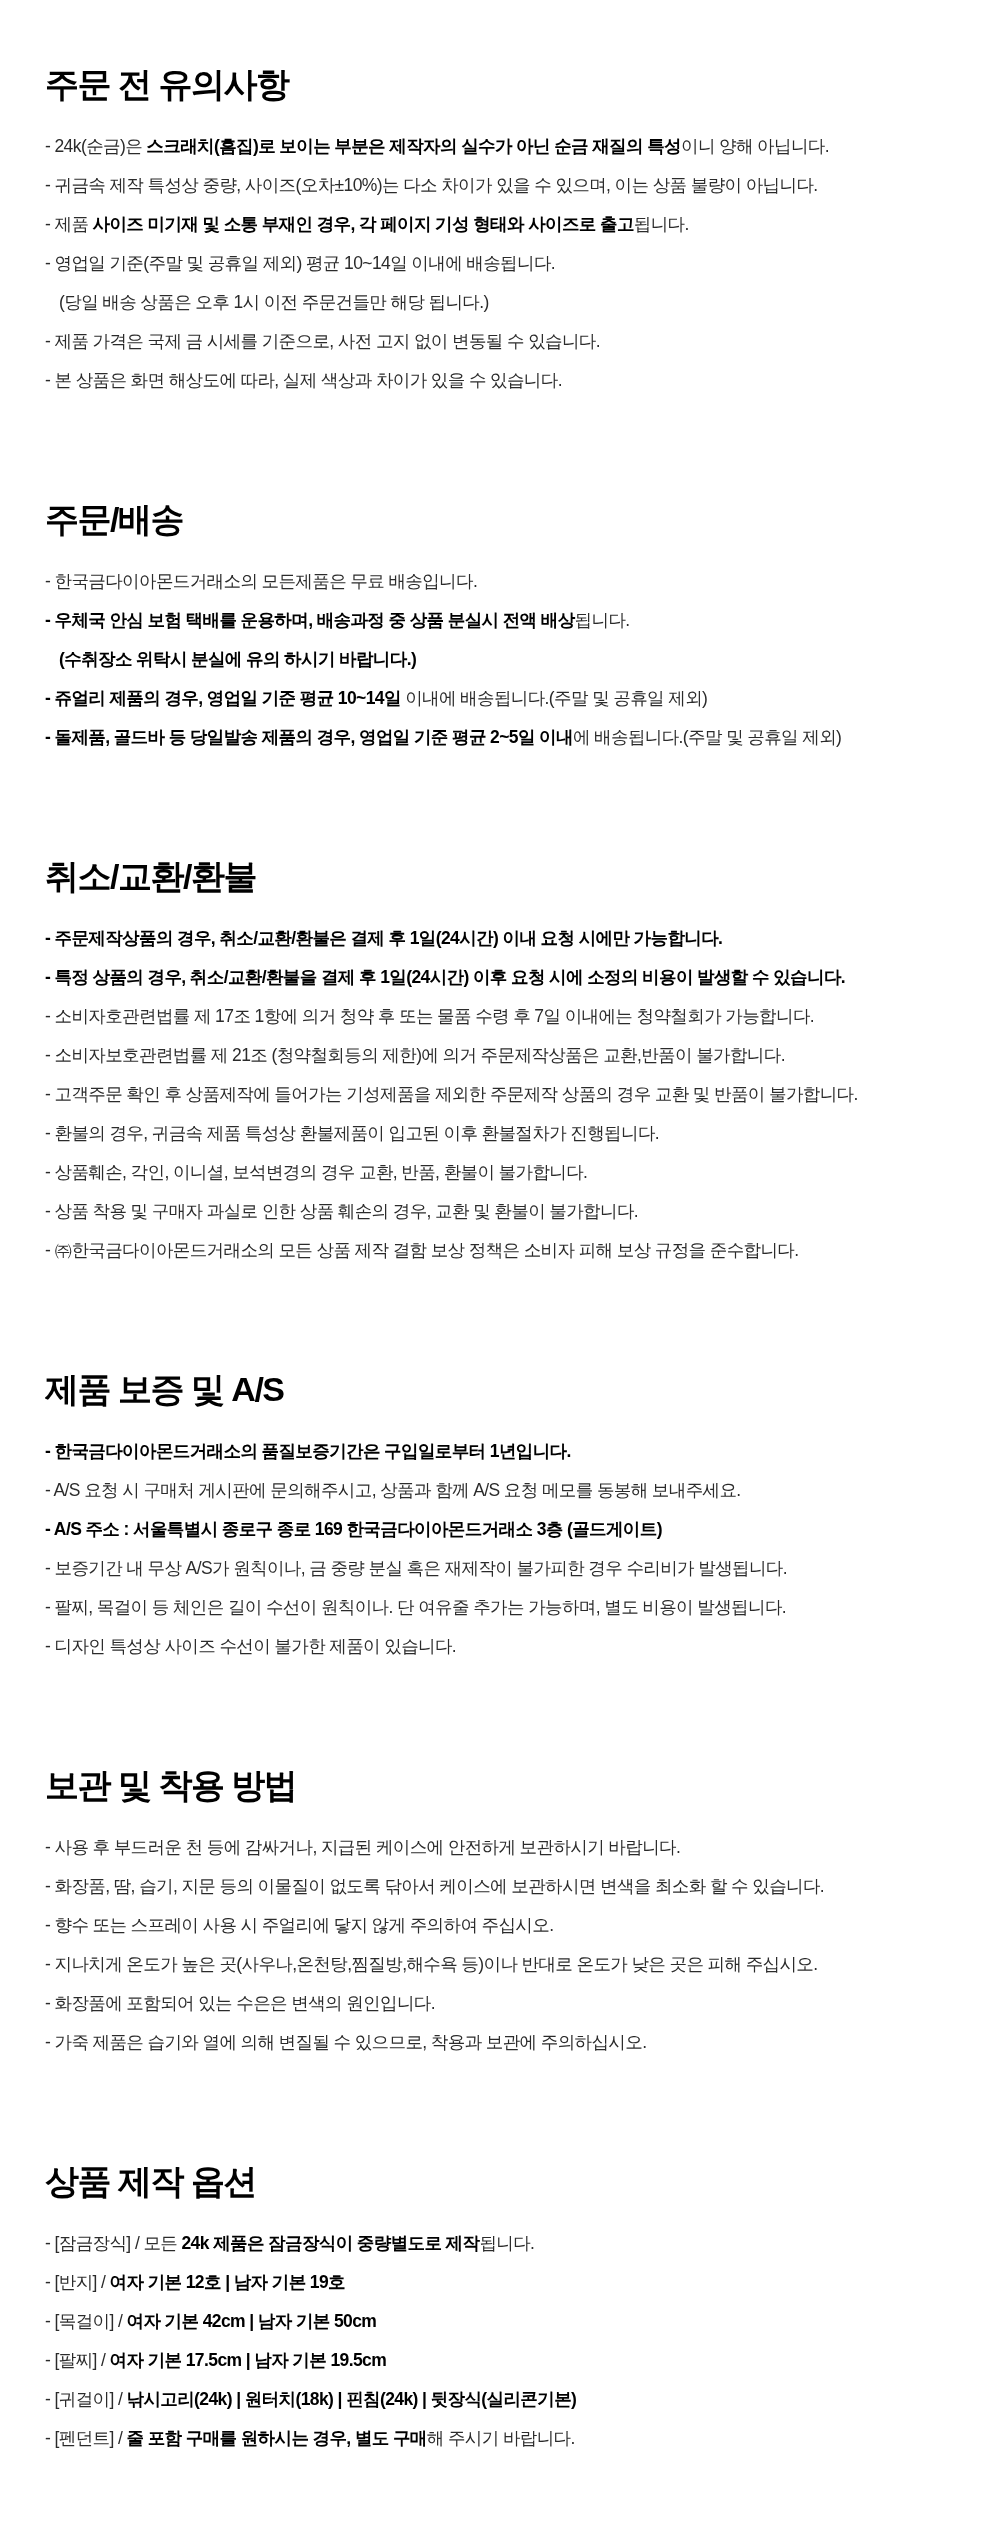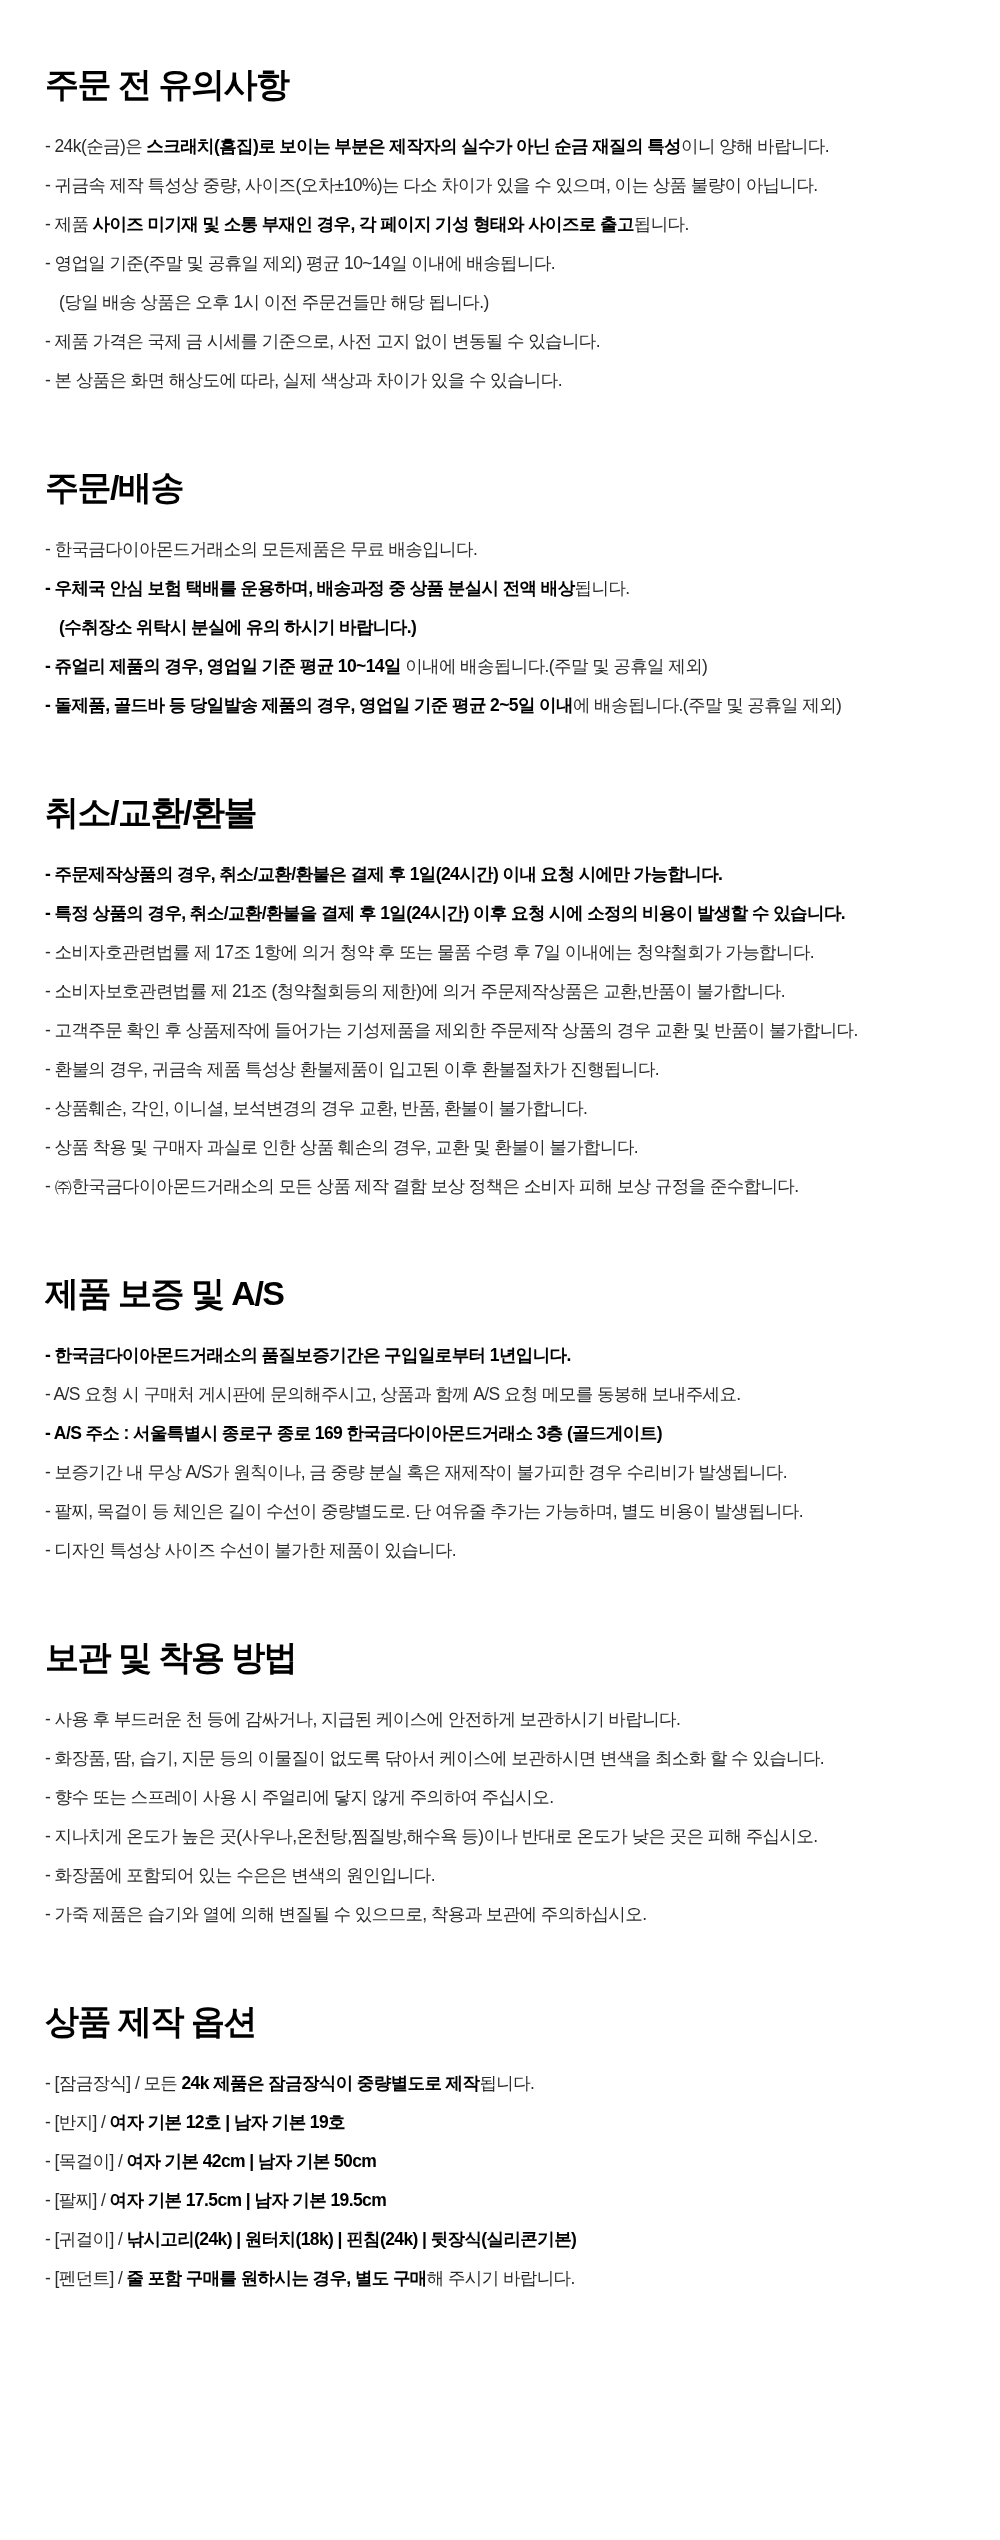--- a/index.html
+++ b/index.html
@@ -14,21 +14,21 @@
     font-family: "Liberation Sans", "DejaVu Sans", sans-serif;
   }
   .page {
     padding: 64px 40px 0 45px;
     box-sizing: border-box;
   }
   .section {
     overflow: hidden; 
   }
   .section + .section {
-    margin-top: 60px;
+    margin-top: 92px;
   }
   .section-title {
     margin: 0 0 30px 0;
     font-size: 34px;
     line-height: 40px;
     font-weight: 800;
     color: #000000;
     letter-spacing: -1.5px;
   }
   .section-lines {
@@ -51,21 +51,21 @@
     color: #000000;
   }
 </style>
 </head>
 <body>
 
 <main class="page">
     <section class="section">
     <h2 class="section-title">주문 전 유의사항</h2>
     <div class="section-lines">
-        <p class="line"><span class="seg">- 24k(순금)은 </span><span class="seg b">스크래치(흠집)로 보이는 부분은 제작자의 실수가 아닌 순금 재질의 특성</span><span class="seg">이니 양해 바랍니다.</span></p>
+        <p class="line"><span class="seg">- 24k(순금)은 </span><span class="seg b">스크래치(흠집)로 보이는 부분은 제작자의 실수가 아닌 순금 재질의 특성</span><span class="seg">이니 양해 아닙니다.</span></p>
         <p class="line"><span class="seg">- 귀금속 제작 특성상 중량, 사이즈(오차±10%)는 다소 차이가 있을 수 있으며, 이는 상품 불량이 아닙니다.</span></p>
         <p class="line"><span class="seg">- 제품 </span><span class="seg b">사이즈 미기재 및 소통 부재인 경우, 각 페이지 기성 형태와 사이즈로 출고</span><span class="seg">됩니다.</span></p>
         <p class="line"><span class="seg">- 영업일 기준(주말 및 공휴일 제외) 평균 10~14일 이내에 배송됩니다.</span></p>
         <p class="line indent"><span class="seg">(당일 배송 상품은 오후 1시 이전 주문건들만 해당 됩니다.)</span></p>
         <p class="line"><span class="seg">- 제품 가격은 국제 금 시세를 기준으로, 사전 고지 없이 변동될 수 있습니다.</span></p>
         <p class="line"><span class="seg">- 본 상품은 화면 해상도에 따라, 실제 색상과 차이가 있을 수 있습니다.</span></p>
       </div>
   </section>
     <section class="section">
     <h2 class="section-title">주문/배송</h2>
@@ -91,21 +91,21 @@
         <p class="line"><span class="seg">- ㈜한국금다이아몬드거래소의 모든 상품 제작 결함 보상 정책은 소비자 피해 보상 규정을 준수합니다.</span></p>
       </div>
   </section>
     <section class="section">
     <h2 class="section-title">제품 보증 및 A/S</h2>
     <div class="section-lines">
         <p class="line"><span class="seg b">- 한국금다이아몬드거래소의 품질보증기간은 구입일로부터 1년입니다.</span></p>
         <p class="line"><span class="seg">- A/S 요청 시 구매처 게시판에 문의해주시고, 상품과 함께 A/S 요청 메모를 동봉해 보내주세요.</span></p>
         <p class="line"><span class="seg b">- A/S 주소 : 서울특별시 종로구 종로 169 한국금다이아몬드거래소 3층 (골드게이트)</span></p>
         <p class="line"><span class="seg">- 보증기간 내 무상 A/S가 원칙이나, 금 중량 분실 혹은 재제작이 불가피한 경우 수리비가 발생됩니다.</span></p>
-        <p class="line"><span class="seg">- 팔찌, 목걸이 등 체인은 길이 수선이 중량별도로. 단 여유줄 추가는 가능하며, 별도 비용이 발생됩니다.</span></p>
+        <p class="line"><span class="seg">- 팔찌, 목걸이 등 체인은 길이 수선이 원칙이나. 단 여유줄 추가는 가능하며, 별도 비용이 발생됩니다.</span></p>
         <p class="line"><span class="seg">- 디자인 특성상 사이즈 수선이 불가한 제품이 있습니다.</span></p>
       </div>
   </section>
     <section class="section">
     <h2 class="section-title">보관 및 착용 방법</h2>
     <div class="section-lines">
         <p class="line"><span class="seg">- 사용 후 부드러운 천 등에 감싸거나, 지급된 케이스에 안전하게 보관하시기 바랍니다.</span></p>
         <p class="line"><span class="seg">- 화장품, 땀, 습기, 지문 등의 이물질이 없도록 닦아서 케이스에 보관하시면 변색을 최소화 할 수 있습니다.</span></p>
         <p class="line"><span class="seg">- 향수 또는 스프레이 사용 시 주얼리에 닿지 않게 주의하여 주십시오.</span></p>
         <p class="line"><span class="seg">- 지나치게 온도가 높은 곳(사우나,온천탕,찜질방,해수욕 등)이나 반대로 온도가 낮은 곳은 피해 주십시오.</span></p>

